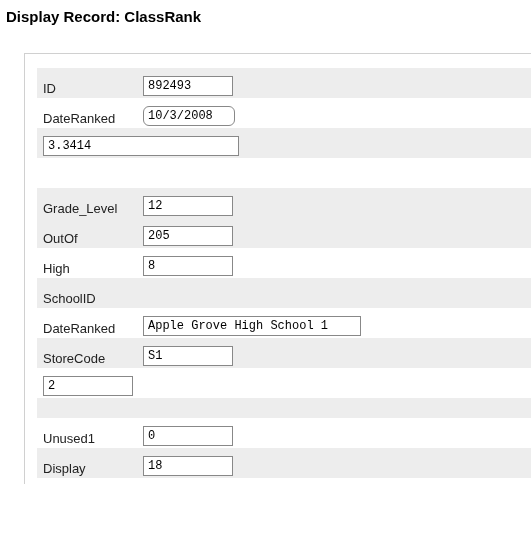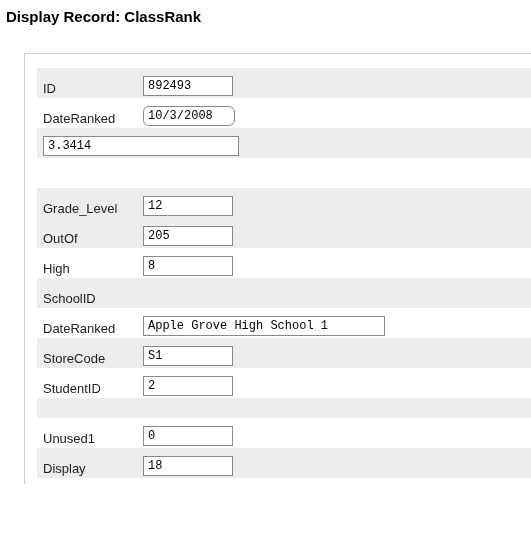--- a/index.html
+++ b/index.html
@@ -53,21 +53,21 @@
       font-family: Liberation Mono, monospace;
       font-size: 12px;
       border: 1px solid #888;
       padding: 2px 4px;
       height: 20px;
       background: #fff;
     }
     .w-small { width: 90px; }
     .w-date { width: 92px; border-radius: 6px; }
     .w-wide { width: 196px; }
-    .w-name { width: 242px; }
+    .w-name { width: 218px; }
     .log-text {
       font-size: 13px;
       color: #222;
       white-space: nowrap;
     }
   </style>
 </head>
 <body>
 
 <div class="title">Display Record: ClassRank</div>
@@ -131,21 +131,20 @@
   </div>
 
   <div class="row shaded">
     <div class="label">StoreCode</div>
     <div class="value-cell">
       <input type="text" class="text-input w-small" value="S1" style="">
     </div>
   </div>
 
   <div class="row">
-    <div class="label">StudentID</div>
     <div class="value-cell">
       <input type="text" class="text-input w-small" value="2" style="">
     </div>
   </div>
 
   <div class="row shaded blank"></div>
 
   <div class="row">
     <div class="label">Unused1</div>
     <div class="value-cell">

